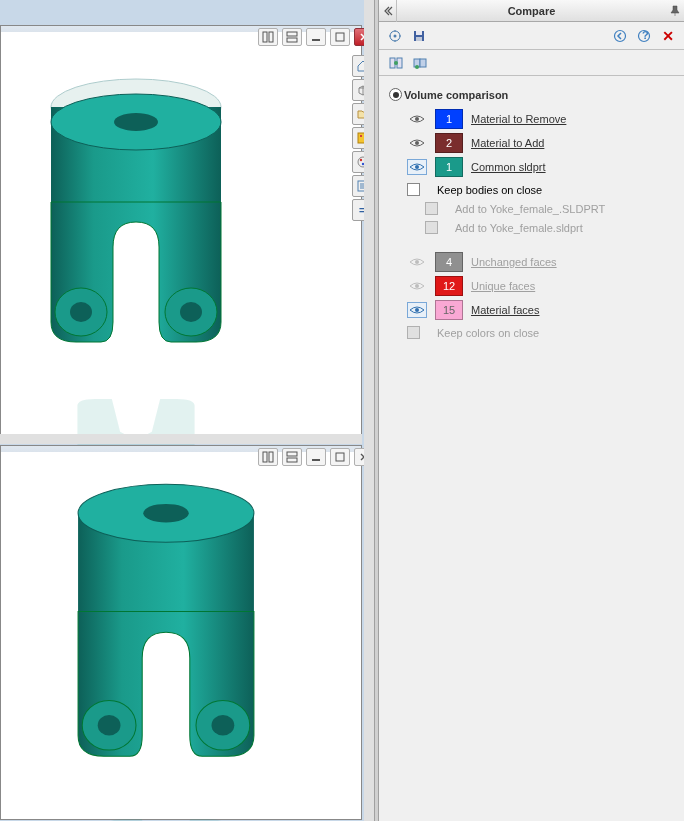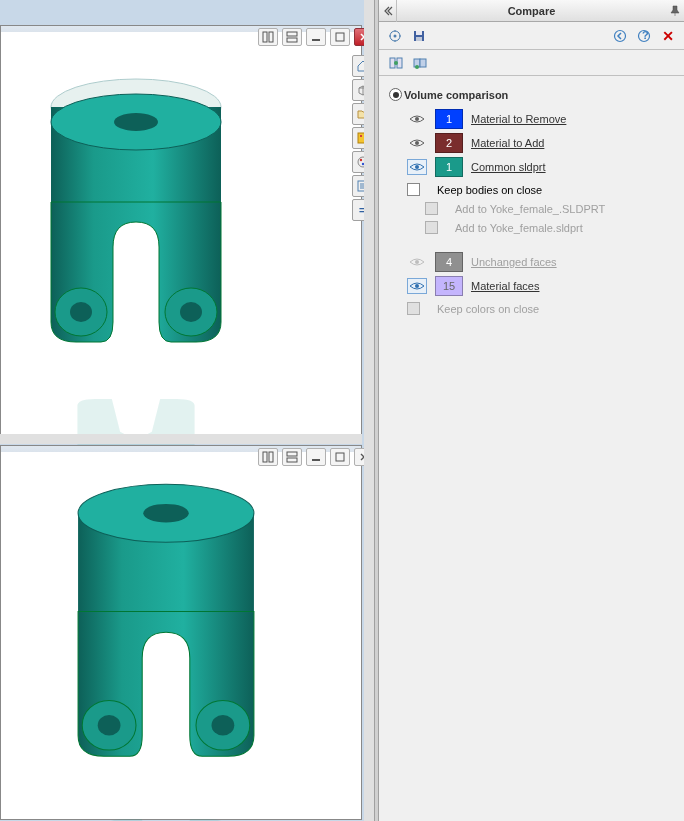--- a/index.html
+++ b/index.html
@@ -360,28 +360,40 @@
           <svg width="16" height="12" viewBox="0 0 16 12">
             <path d="M1 6 Q8 0 15 6 Q8 12 1 6 Z" fill="none" stroke="#606060"></path>
             <circle cx="8" cy="6" r="2" fill="#606060"></circle>
           </svg>
         </div>
       <div class="swatch" style="background:#909090;color:#fff">
           <span>4</span>
         </div>
       <span class="legend-label">Unchanged faces</span>
     </div>
+    <div class="legend-row disabled">
+      <div class="eye">
+          <svg width="16" height="12" viewBox="0 0 16 12">
+            <path d="M1 6 Q8 0 15 6 Q8 12 1 6 Z" fill="none" stroke="#606060"></path>
+            <circle cx="8" cy="6" r="2" fill="#606060"></circle>
+          </svg>
+        </div>
+      <div class="swatch" style="background:#e01818;color:#fff">
+          <span>12</span>
+        </div>
+      <span class="legend-label">Unique faces</span>
+    </div>
     <div class="legend-row">
       <div class="eye boxed">
           <svg width="16" height="12" viewBox="0 0 16 12">
             <path d="M1 6 Q8 0 15 6 Q8 12 1 6 Z" fill="none" stroke="#3070b0"></path>
             <circle cx="8" cy="6" r="2" fill="#3070b0"></circle>
           </svg>
         </div>
-      <div class="swatch" style="background:#c4b5fd;color:#666">
+      <div class="swatch" style="background:#f9a8d4;color:#666">
           <span>15</span>
         </div>
       <span class="legend-label">Material faces</span>
     </div>
     <div class="check-row disabled">
       <div class="chk disabled"></div>
       <span>Keep colors on close</span>
     </div>
   </div>
 </div>

